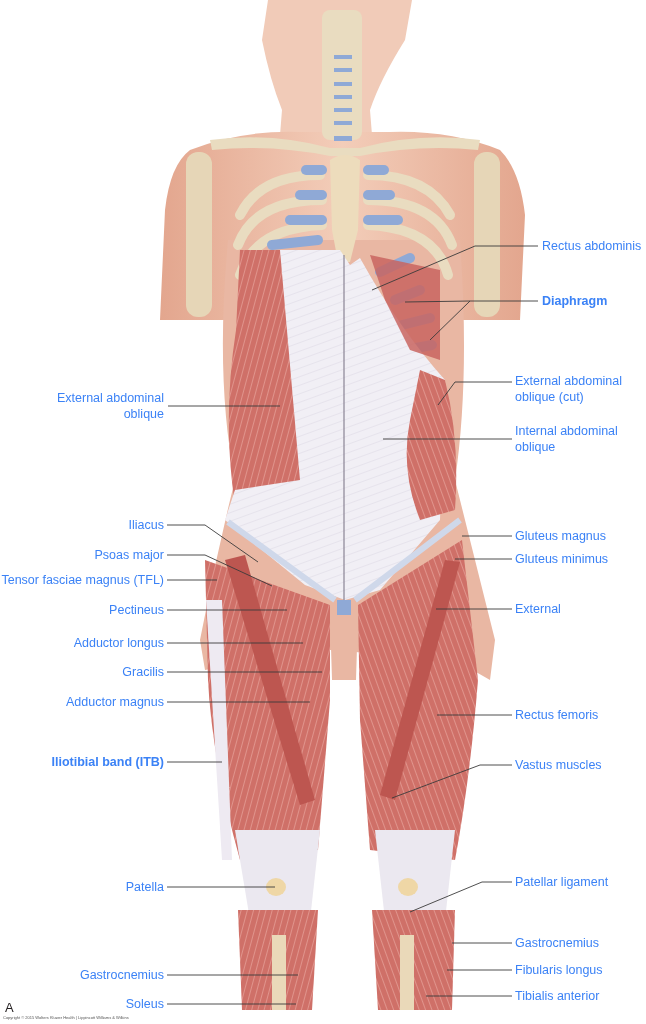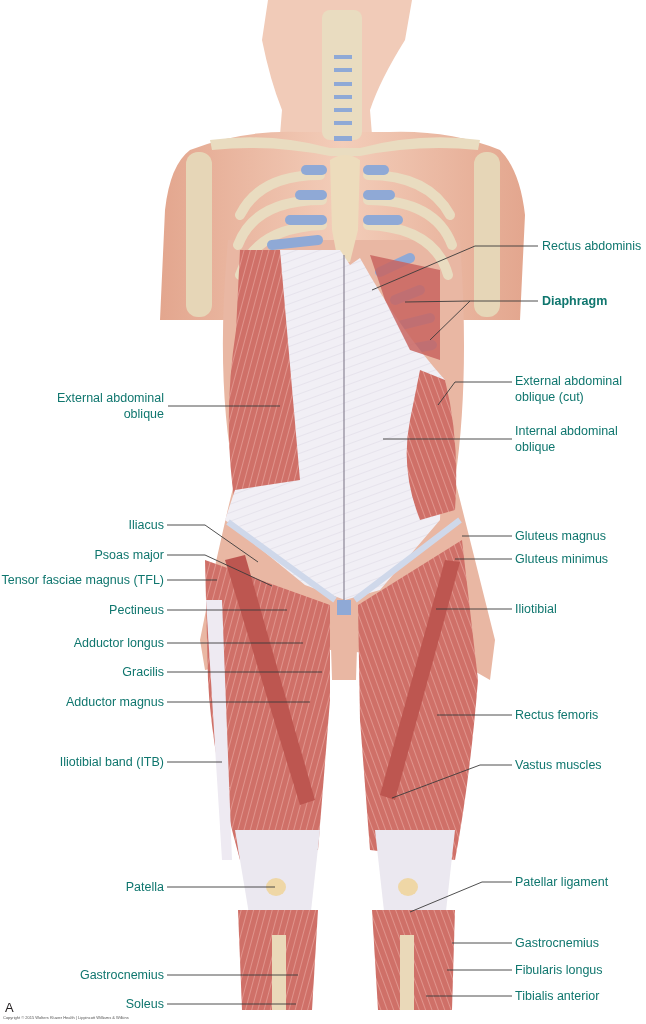--- a/index.html
+++ b/index.html
@@ -1,19 +1,19 @@
 <!DOCTYPE html>
 <html><head>
 <meta charset="utf-8">
 <style>
   html, body { margin: 0; padding: 0; background: #ffffff; }
   body { width: 646px; height: 1024px; position: relative; overflow: hidden;
          font-family: "Liberation Sans", sans-serif; }
   #figure { position: absolute; left: 0; top: 0; width: 646px; height: 1024px; }
-  .lbl { position: absolute; font-size: 12.5px; color: #0f766e; line-height: 16px; white-space: nowrap; }
+  .lbl { position: absolute; font-size: 12.5px; color: #3b82f6; line-height: 16px; white-space: nowrap; }
   .lbl.right-align { text-align: right; }
   .panel-letter { position: absolute; left: 5px; top: 1000px; font-size: 13px; color: #231f20; }
   .copyright { position: absolute; left: 3px; top: 1015px; font-size: 4px; color: #555; white-space: nowrap; }
 </style>
 </head>
 <body>
 
 <svg id="figure" viewBox="0 0 646 1024" xmlns="http://www.w3.org/2000/svg">
   <defs>
     <linearGradient id="skinG" x1="0" x2="1">
@@ -156,38 +156,38 @@
   <div>External abdominal</div>
   <div>oblique</div>
 </div>
 <div class="lbl" style="right:482px; top:517px;">Iliacus</div>
 <div class="lbl" style="right:482px; top:547px;">Psoas major</div>
 <div class="lbl" style="right:482px; top:572px;">Tensor fasciae magnus (TFL)</div>
 <div class="lbl" style="right:482px; top:602px;">Pectineus</div>
 <div class="lbl" style="right:482px; top:635px;">Adductor longus</div>
 <div class="lbl" style="right:482px; top:664px;margin-left:48px;">Gracilis</div>
 <div class="lbl" style="right:482px; top:694px;">Adductor magnus</div>
-<div class="lbl" style="right:482px; top:754px;">Iliotibial band (ITB)</div>
+<div class="lbl" style="right:482px; top:754px;font-weight:bold;">Iliotibial band (ITB)</div>
 <div class="lbl" style="right:482px; top:879px;">Patella</div>
 <div class="lbl" style="right:482px; top:967px;">Gastrocnemius</div>
 <div class="lbl" style="right:482px; top:996px;">Soleus</div>
 
 <div class="lbl" style="left:542px; top:238px;">Rectus abdominis</div>
 <div class="lbl" style="left:542px; top:293px;font-weight:bold;">Diaphragm</div>
 <div class="lbl" style="left:515px; top:373px;">
   <div>External abdominal</div>
   <div>oblique (cut)</div>
 </div>
 <div class="lbl" style="left:515px; top:423px;">
   <div>Internal abdominal</div>
   <div>oblique</div>
 </div>
 <div class="lbl" style="left:515px; top:528px;">Gluteus magnus</div>
 <div class="lbl" style="left:515px; top:551px;">Gluteus minimus</div>
-<div class="lbl" style="left:515px; top:601px;">Iliotibial</div>
+<div class="lbl" style="left:515px; top:601px;">External</div>
 <div class="lbl" style="left:515px; top:707px;">Rectus femoris</div>
 <div class="lbl" style="left:515px; top:757px;">Vastus muscles</div>
 <div class="lbl" style="left:515px; top:874px;">Patellar ligament</div>
 <div class="lbl" style="left:515px; top:935px;">Gastrocnemius</div>
 <div class="lbl" style="left:515px; top:962px;">Fibularis longus</div>
 <div class="lbl" style="left:515px; top:988px;">Tibialis anterior</div>
 
 <div class="panel-letter">A</div>
 <div class="copyright">Copyright © 2015 Wolters Kluwer Health | Lippincott Williams &amp; Wilkins</div>
 

